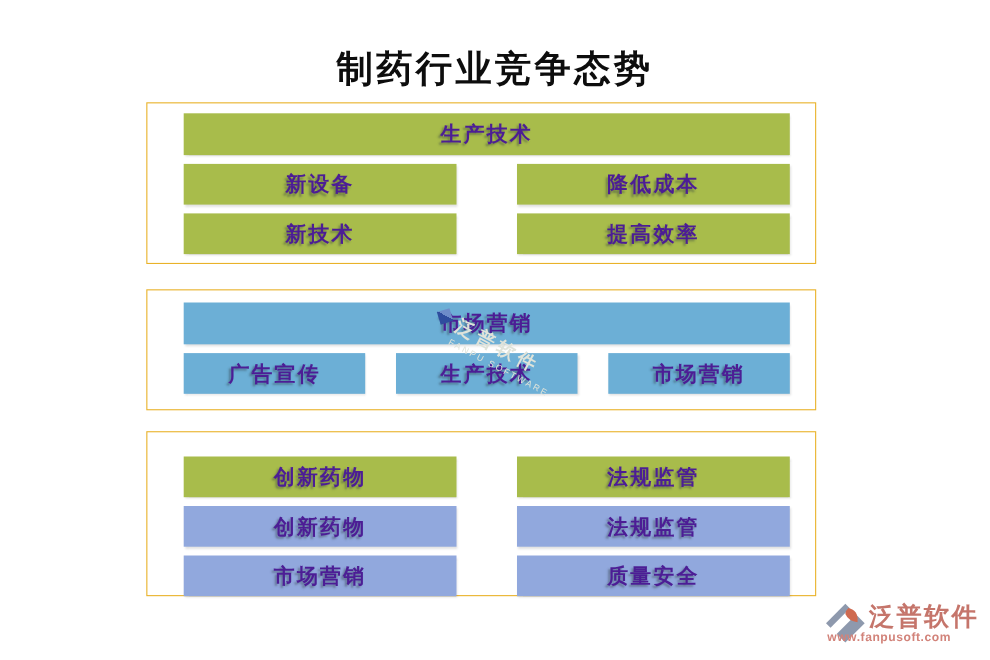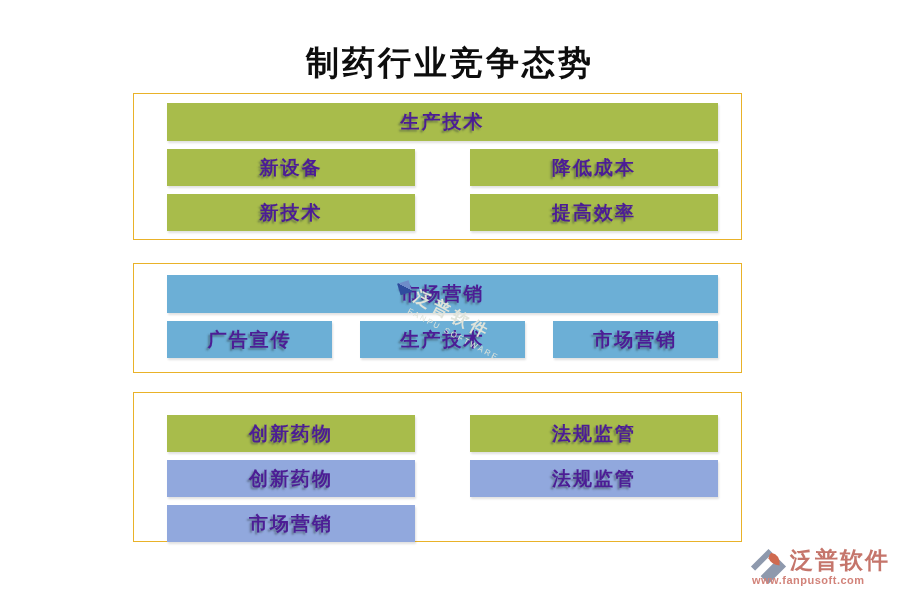--- a/index.html
+++ b/index.html
@@ -118,20 +118,23 @@
       <span>创新药物</span>
     </div>
     <div class="bar" data-color="periwinkle">
       <span>法规监管</span>
     </div>
   </div>
   <div class="row">
     <div class="bar" data-color="periwinkle">
       <span>市场营销</span>
     </div>
+    <div class="bar" data-color="periwinkle">
+      <span>质量安全</span>
+    </div>
   </div>
 </div>
 
 <div id="watermark">
   <div class="wm-line1">
     <span class="wm-diamond"></span>
     <span class="wm-text">泛普软件</span>
   </div>
   <div class="wm-sub">FANPU SOFTWARE</div>
 </div>

